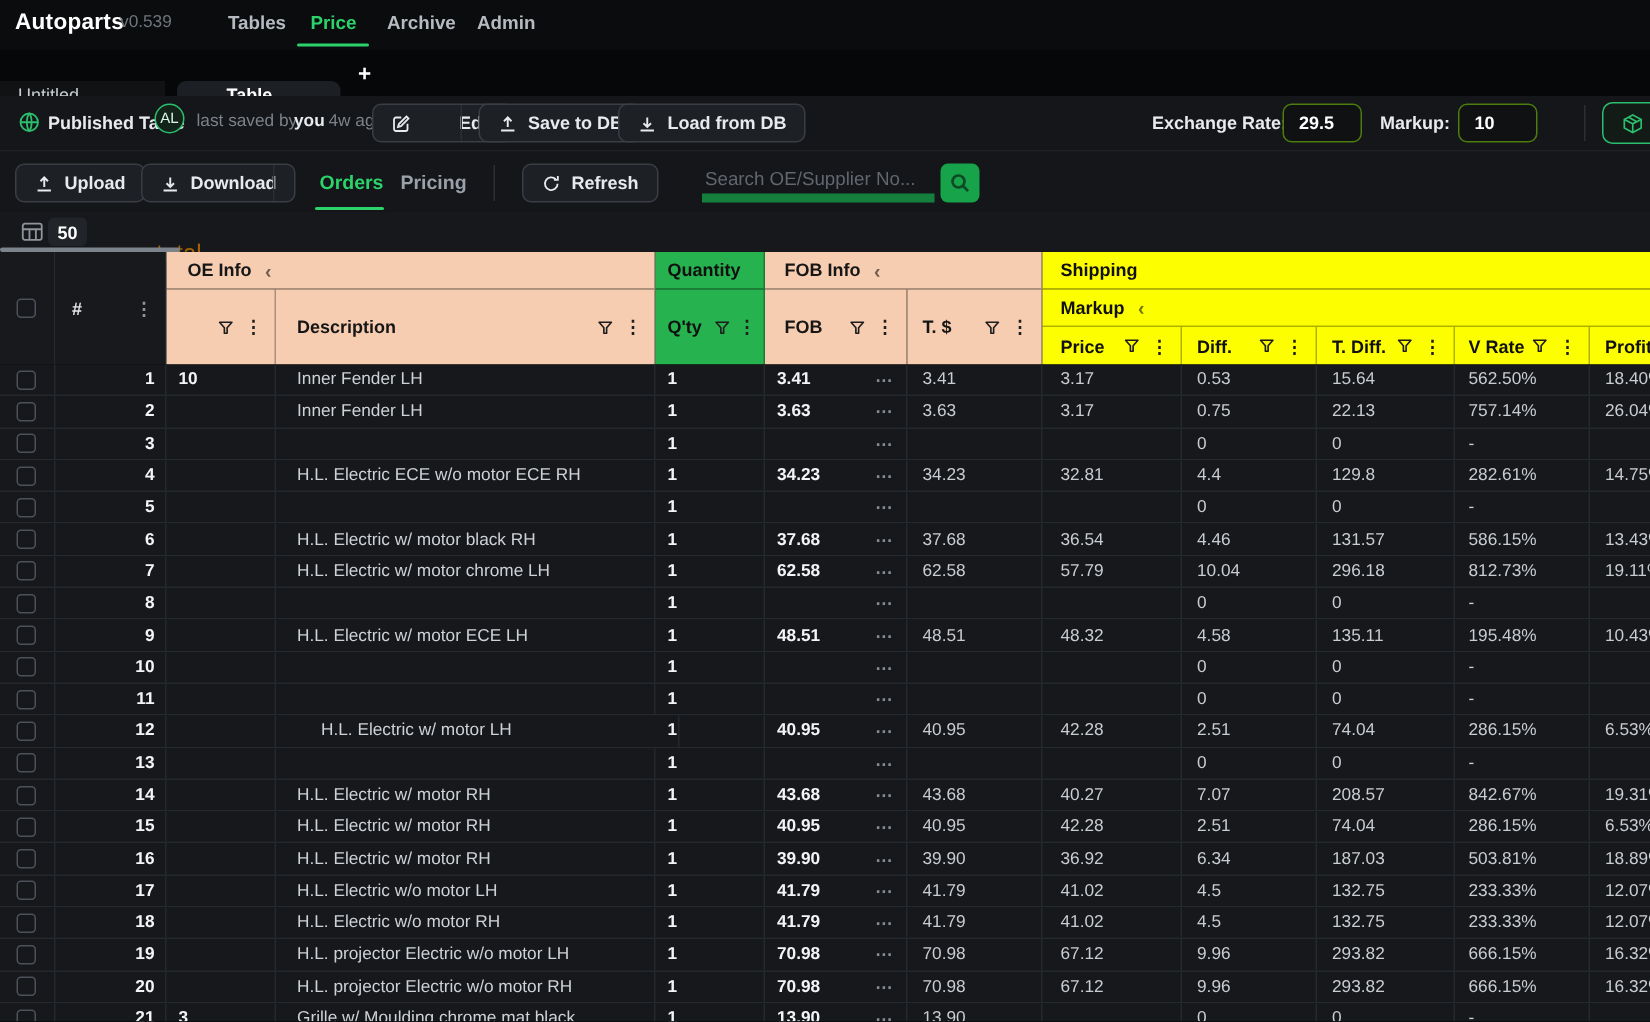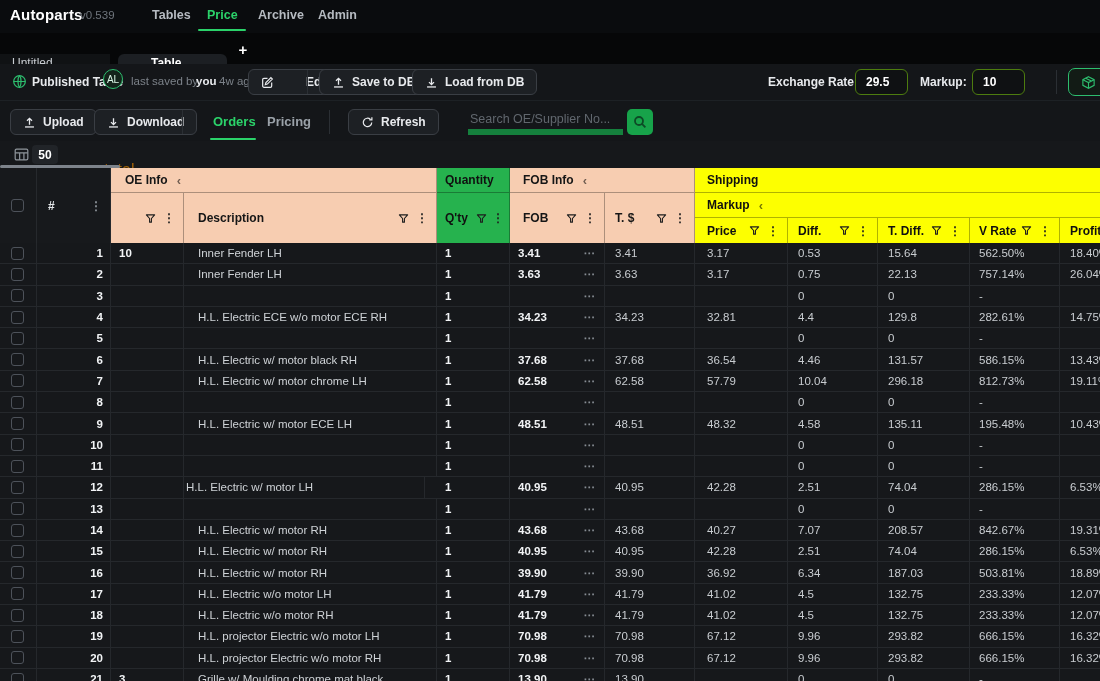--- a/index.html
+++ b/index.html
@@ -811,21 +811,21 @@
       <div class="trow">
         <div class="c c-cb" style="left: 0px; width: 37px;">
           <span class="checkbox"></span>
         </div>
         <div class="c c-num" style="left: 37px; width: 74px;">
           <span>12</span>
         </div>
         <div class="c c-oe" style="left: 111px; width: 73px;">
           <span></span>
         </div>
-        <div class="c c-desc" style="left: 172px; width: 253px;">
+        <div class="c c-desc" style="left: 200px; width: 253px;">
           <span>H.L. Electric w/ motor LH</span>
         </div>
         <div class="c c-qty" style="left: 437px; width: 73px;">
           <span>1</span>
         </div>
         <div class="c c-fob" style="left: 510px; width: 95px;">
           <span>40.95</span>
           <span class="ell">⋯</span>
         </div>
         <div class="c c-val pl10" style="left: 605px; width: 90px;">

